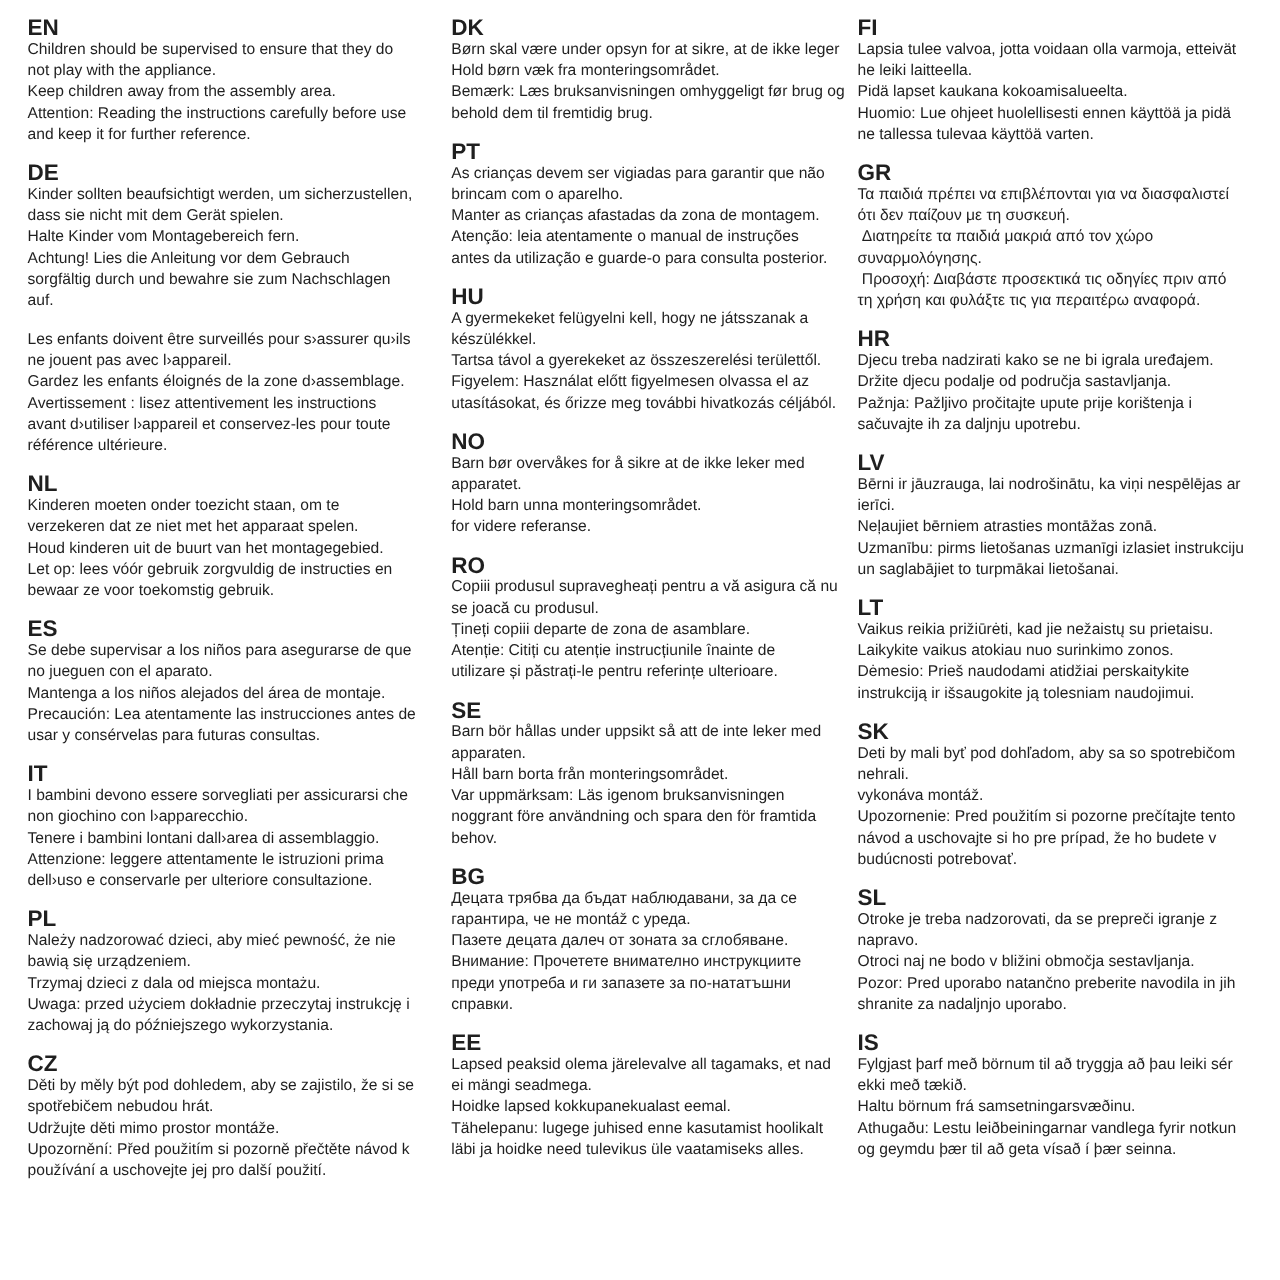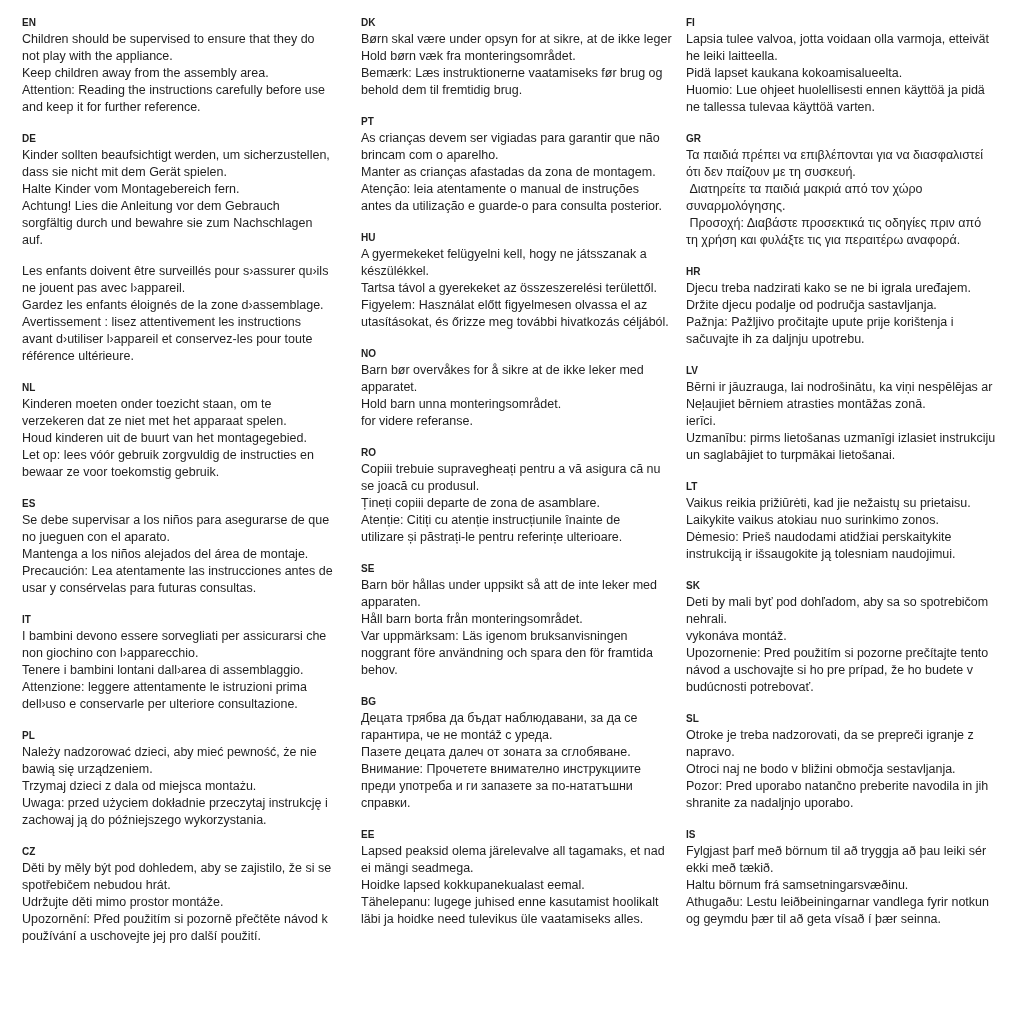--- a/index.html
+++ b/index.html
@@ -24,21 +24,21 @@
   }
   .column {
     box-sizing: border-box;
     padding-right: 8px;
   }
   .lang-section {
     margin: 0 0 14px 0;
   }
   .lang-code {
     font-weight: bold;
-    font-size: 10px;
+    font-size: 18px;
     line-height: 17px;
     white-space: pre-wrap;
   }
   .text-line {
     font-size: 12.5px;
     line-height: 17px;
     white-space: pre-wrap;
     letter-spacing: 0px;
   }
 </style>
@@ -111,21 +111,21 @@
         <div class="text-line">Udržujte děti mimo prostor montáže.</div>
         <div class="text-line">Upozornění: Před použitím si pozorně přečtěte návod k</div>
         <div class="text-line">používání a uschovejte jej pro další použití.</div>
       </div>
     </div>
   <div class="column">
       <div class="lang-section">
         <div class="lang-code">DK</div>
         <div class="text-line">Børn skal være under opsyn for at sikre, at de ikke leger</div>
         <div class="text-line">Hold børn væk fra monteringsområdet.</div>
-        <div class="text-line">Bemærk: Læs instruktionerne vaatamiseks før brug og</div>
+        <div class="text-line">Bemærk: Læs bruksanvisningen omhyggeligt før brug og</div>
         <div class="text-line">behold dem til fremtidig brug.</div>
       </div>
       <div class="lang-section">
         <div class="lang-code">PT</div>
         <div class="text-line">As crianças devem ser vigiadas para garantir que não</div>
         <div class="text-line">brincam com o aparelho.</div>
         <div class="text-line">Manter as crianças afastadas da zona de montagem.</div>
         <div class="text-line">Atenção: leia atentamente o manual de instruções</div>
         <div class="text-line">antes da utilização e guarde-o para consulta posterior.</div>
       </div>
@@ -139,21 +139,21 @@
       </div>
       <div class="lang-section">
         <div class="lang-code">NO</div>
         <div class="text-line">Barn bør overvåkes for å sikre at de ikke leker med</div>
         <div class="text-line">apparatet.</div>
         <div class="text-line">Hold barn unna monteringsområdet.</div>
         <div class="text-line">for videre referanse.</div>
       </div>
       <div class="lang-section">
         <div class="lang-code">RO</div>
-        <div class="text-line">Copiii trebuie supravegheați pentru a vă asigura că nu</div>
+        <div class="text-line">Copiii produsul supravegheați pentru a vă asigura că nu</div>
         <div class="text-line">se joacă cu produsul.</div>
         <div class="text-line">Țineți copiii departe de zona de asamblare.</div>
         <div class="text-line">Atenție: Citiți cu atenție instrucțiunile înainte de</div>
         <div class="text-line">utilizare și păstrați-le pentru referințe ulterioare.</div>
       </div>
       <div class="lang-section">
         <div class="lang-code">SE</div>
         <div class="text-line">Barn bör hållas under uppsikt så att de inte leker med</div>
         <div class="text-line">apparaten.</div>
         <div class="text-line">Håll barn borta från monteringsområdet.</div>
@@ -200,22 +200,22 @@
       <div class="lang-section">
         <div class="lang-code">HR</div>
         <div class="text-line">Djecu treba nadzirati kako se ne bi igrala uređajem.</div>
         <div class="text-line">Držite djecu podalje od područja sastavljanja.</div>
         <div class="text-line">Pažnja: Pažljivo pročitajte upute prije korištenja i</div>
         <div class="text-line">sačuvajte ih za daljnju upotrebu.</div>
       </div>
       <div class="lang-section">
         <div class="lang-code">LV</div>
         <div class="text-line">Bērni ir jāuzrauga, lai nodrošinātu, ka viņi nespēlējas ar</div>
+        <div class="text-line">ierīci.</div>
         <div class="text-line">Neļaujiet bērniem atrasties montāžas zonā.</div>
-        <div class="text-line">ierīci.</div>
         <div class="text-line">Uzmanību: pirms lietošanas uzmanīgi izlasiet instrukciju</div>
         <div class="text-line">un saglabājiet to turpmākai lietošanai.</div>
       </div>
       <div class="lang-section">
         <div class="lang-code">LT</div>
         <div class="text-line">Vaikus reikia prižiūrėti, kad jie nežaistų su prietaisu.</div>
         <div class="text-line">Laikykite vaikus atokiau nuo surinkimo zonos.</div>
         <div class="text-line">Dėmesio: Prieš naudodami atidžiai perskaitykite</div>
         <div class="text-line">instrukciją ir išsaugokite ją tolesniam naudojimui.</div>
       </div>

